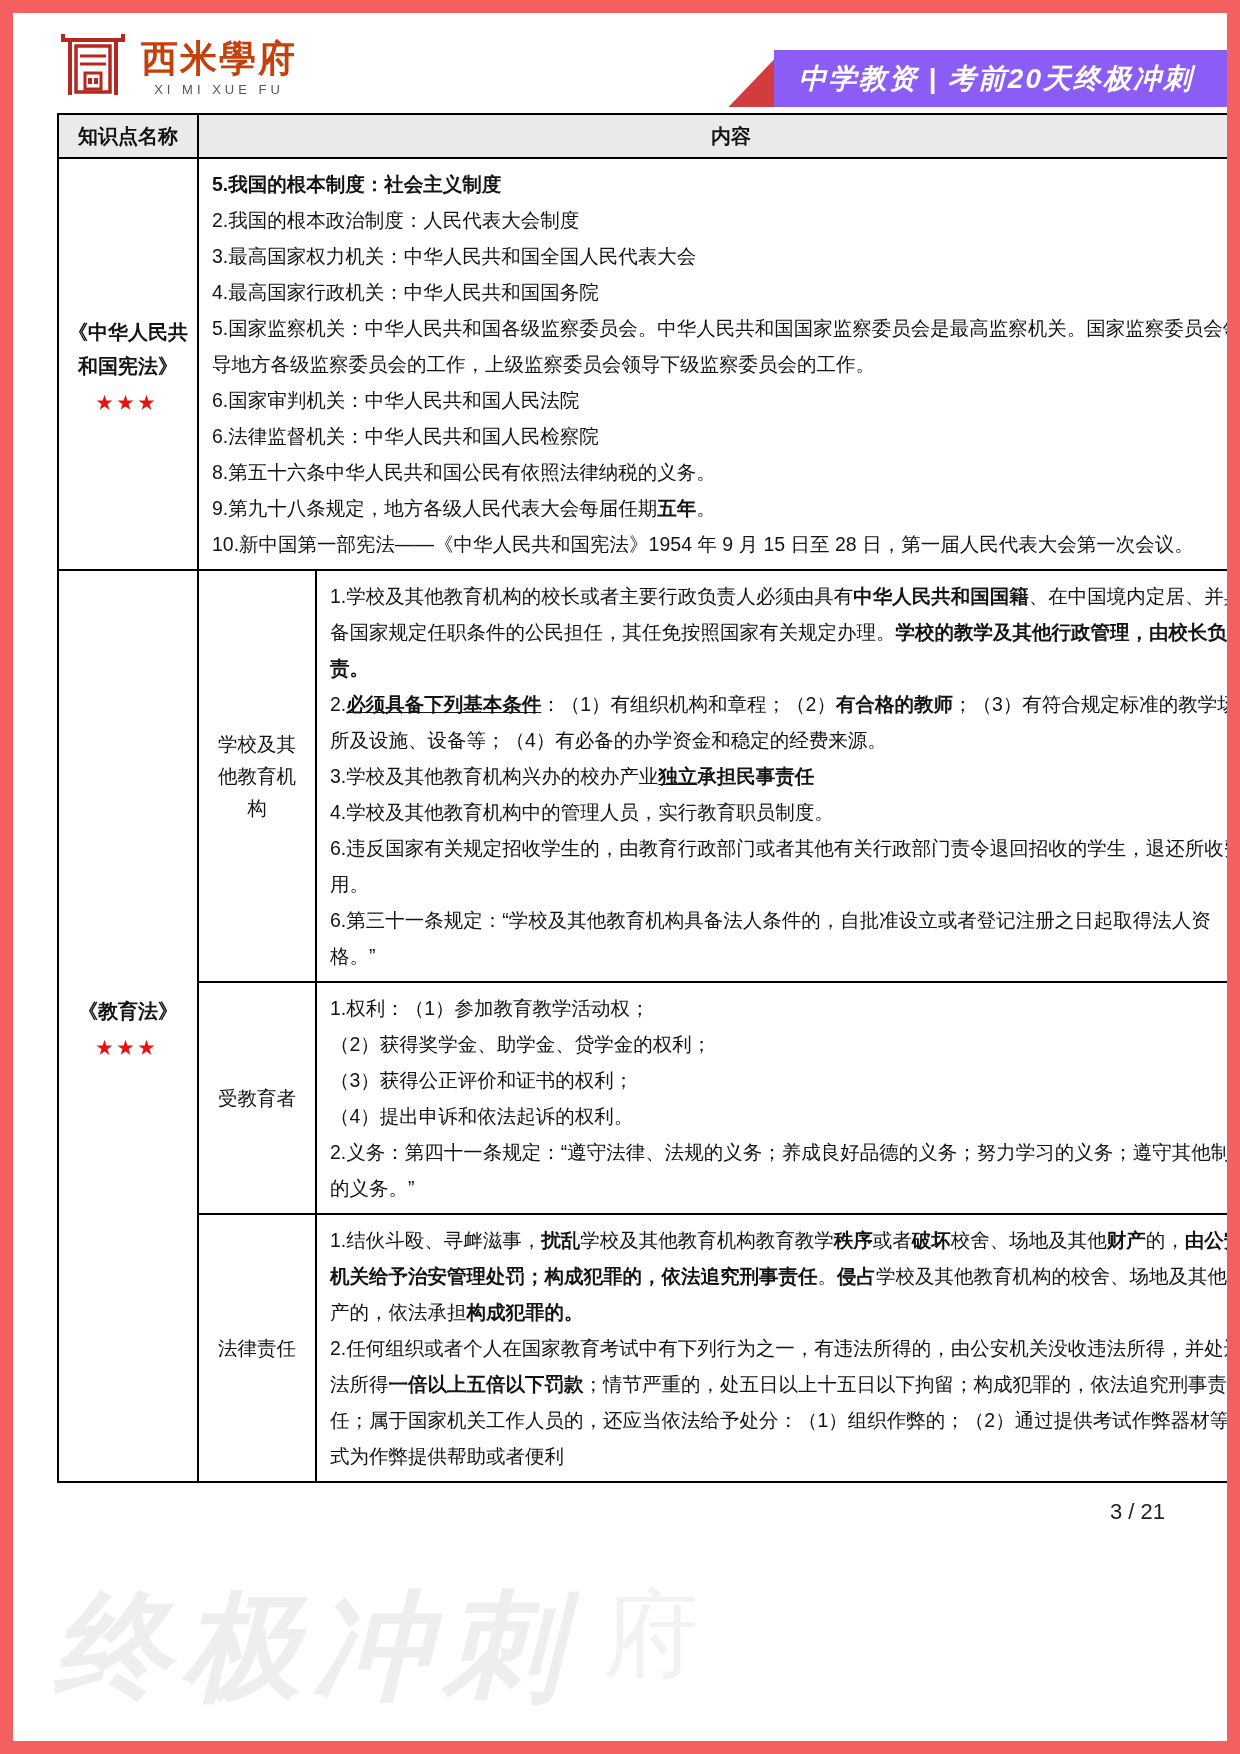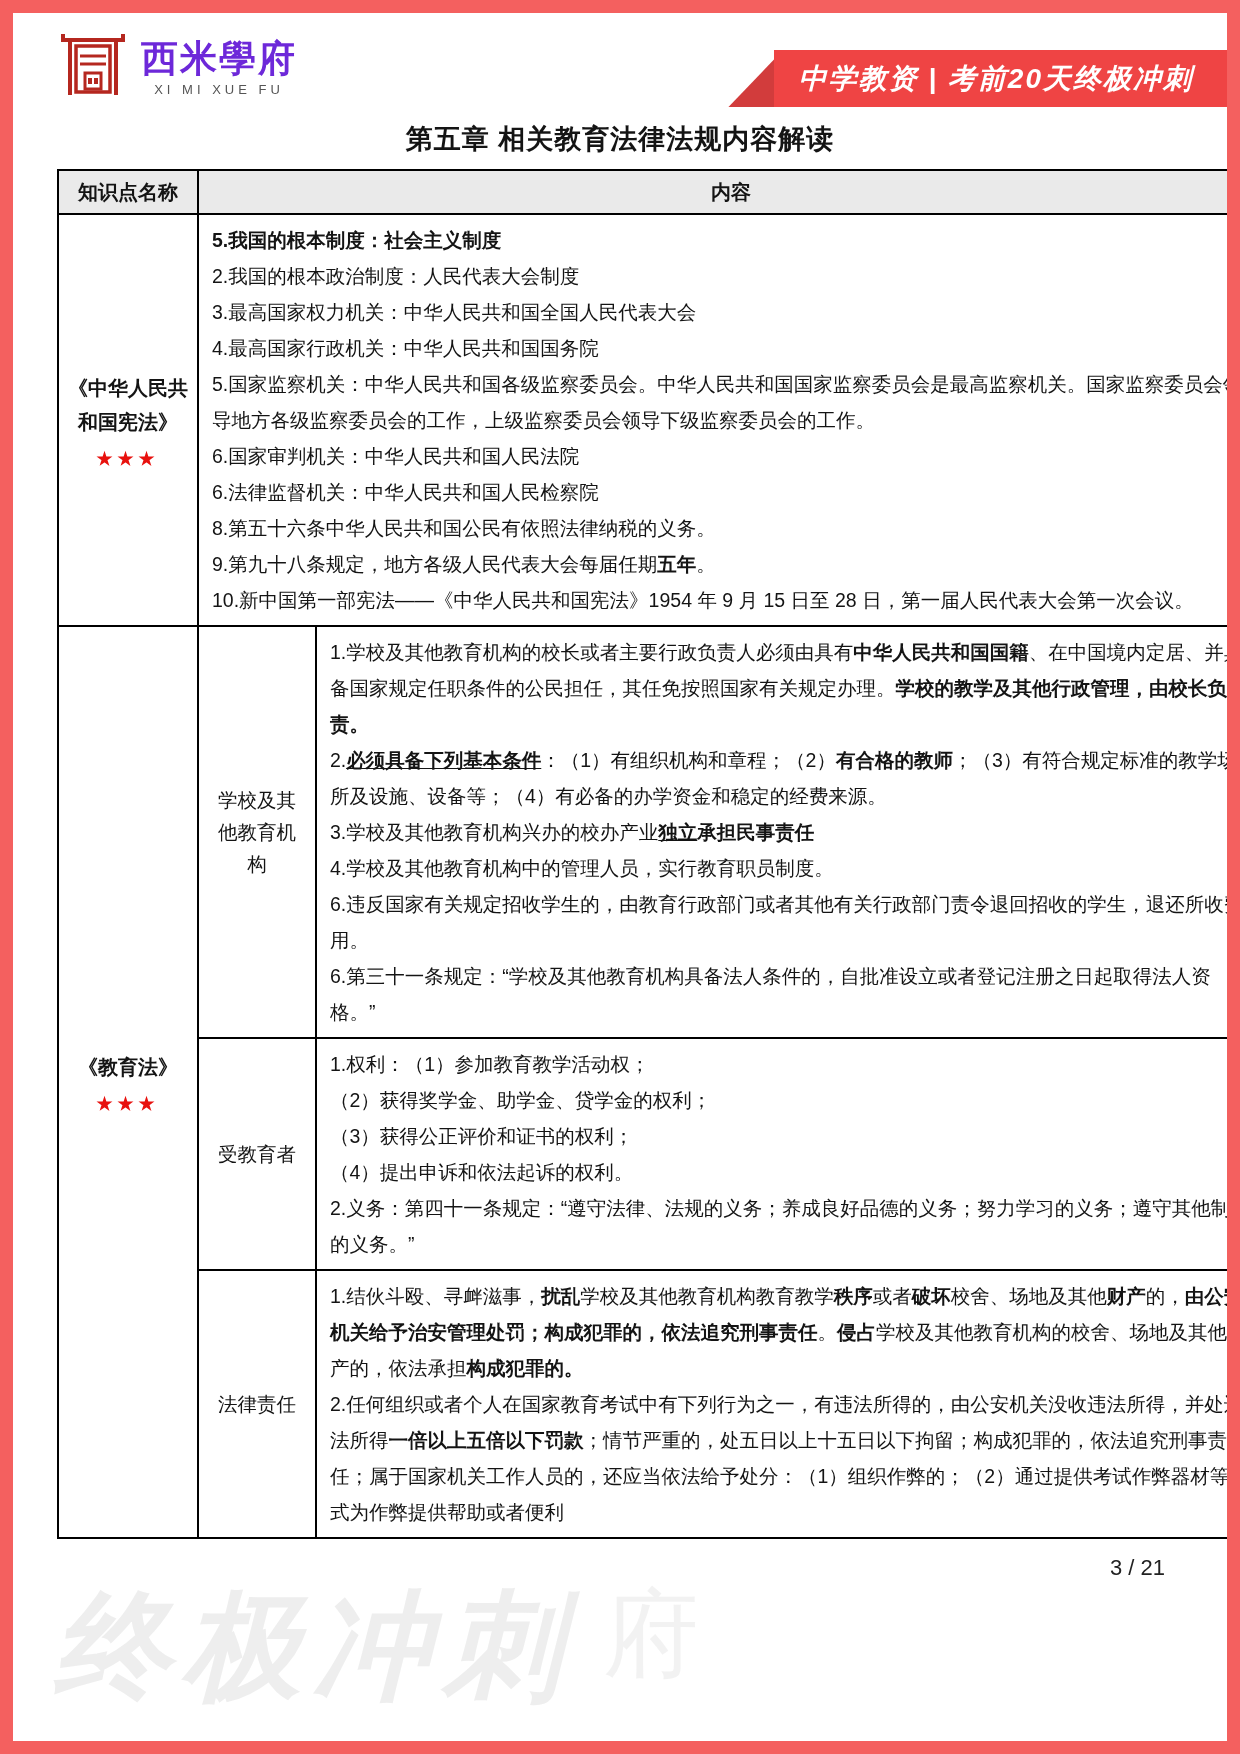--- a/index.html
+++ b/index.html
@@ -11,23 +11,23 @@
     background:#fff;
     font-family:"Liberation Sans",sans-serif;
     color:#141414;
     overflow:hidden;
   }
   
   .topbar{position:relative;height:100px;}
   .logo{position:absolute;left:46px;top:16px;display:flex;align-items:flex-start;gap:14px;}
   .logo-icon{width:68px;height:72px;flex:0 0 auto;}
   .logo-text{display:flex;flex-direction:column;align-items:center;margin-top:10px;}
-  .logo-title{font-family:"Liberation Serif",serif;font-weight:bold;font-size:37px;line-height:40px;color:#6d28d9;letter-spacing:2px;}
+  .logo-title{font-family:"Liberation Serif",serif;font-weight:bold;font-size:37px;line-height:40px;color:#c2410c;letter-spacing:2px;}
   .logo-sub{font-size:13px;letter-spacing:4px;color:#555;margin-top:3px;}
-  .banner{position:absolute;right:0;top:37px;height:57px;background:#ef4444;display:flex;align-items:center;padding:0 34px 0 24px;}
+  .banner{position:absolute;right:0;top:37px;height:57px;background:#8b5cf6;display:flex;align-items:center;padding:0 34px 0 24px;}
   .banner-fold{position:absolute;left:-46px;bottom:0;width:46px;height:48px;background:#d23c3c;clip-path:polygon(0 100%,100% 0,100% 100%);}
   .banner-text{color:#fff;font-size:28px;font-weight:bold;font-style:italic;letter-spacing:2px;white-space:nowrap;}
   
   .doc-title{text-align:center;font-size:27px;font-weight:bold;margin:8px 0 12px 0;letter-spacing:1px;}
   
   table.kp{border-collapse:collapse;table-layout:fixed;margin-left:44px;width:1208px;position:relative;z-index:1;background:#fff;}
   table.kp col.c1{width:140px;}
   table.kp col.c2{width:118px;}
   table.kp th,table.kp td{border:2px solid #000;}
   table.kp thead th{background:#eaeaea;font-size:20px;font-weight:bold;height:38px;padding:2px;}
@@ -73,21 +73,20 @@
         <span class="logo-title">西米學府</span>
         <span class="logo-sub">XI MI XUE FU</span>
       </span>
     </div>
     <div class="banner">
       <span class="banner-fold"></span>
       <span class="banner-text">中学教资 | 考前20天终极冲刺</span>
     </div>
   </div>
 
-  <div class="doc-title">第五章 相关教育法律法规内容解读</div>
 
   <table class="kp">
     <colgroup>
         <col class="c1">
         <col class="c2">
         <col class="c3">
       </colgroup>
     <thead>
       <tr>
         <th>知识点名称</th>

